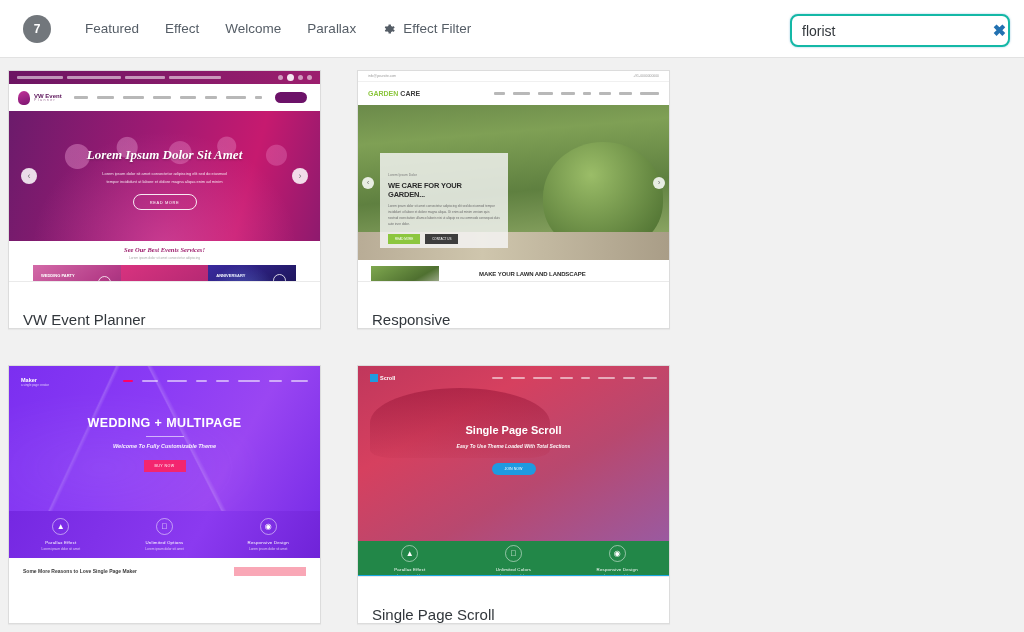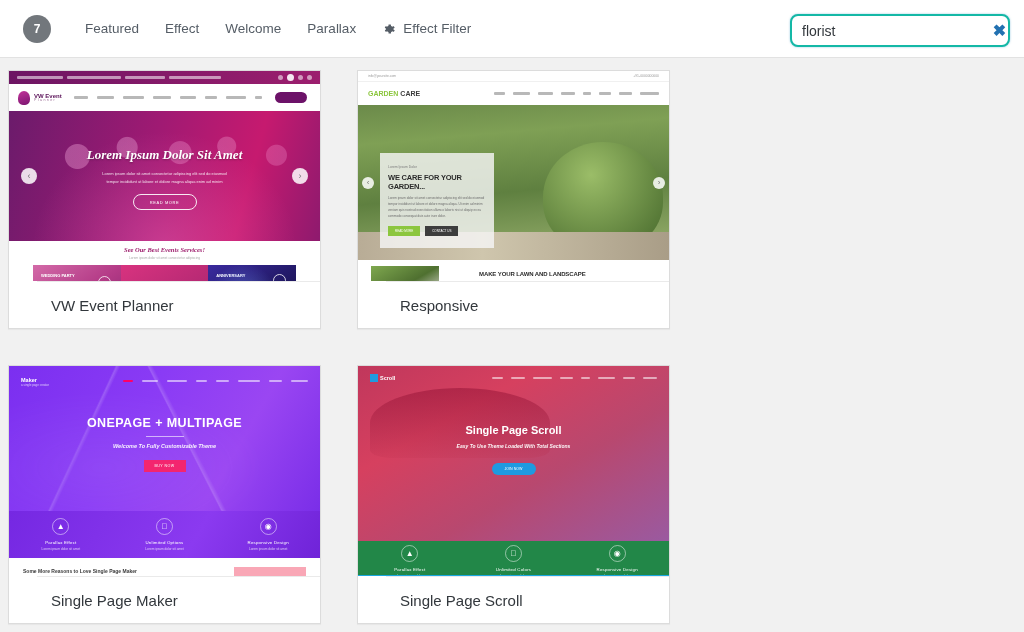--- a/index.html
+++ b/index.html
@@ -68,25 +68,24 @@
     box-shadow: 0 1px 1px rgba(0,0,0,.04);
     cursor: pointer;
     overflow: hidden;
   }
   .screenshot {
     width: 311px; height: 210px;
     position: relative; overflow: hidden;
     background: #15803d;
   }
   .card-title-bar {
-    height: 47px; display: flex; align-items: center;
+    height: 47px; display: flex; align-items: flex-end;
     padding: 0 14px;
     border-top: 1px solid #eaeaea;
     background: #fff;
-    margin-left: 28px;
   }
   .card-title {
     font-size: 15px; color: #32373c; font-weight: 400;
   }
   .hero { position:absolute; left:0; right:0; }
   .hero-title { text-align:center; font-weight:bold; }
   .hero-sub { text-align:center; }
   .feat-row { position:absolute; left:0; right:0; display:flex; }
   .feat { flex:1; text-align:center; }
   .feat-ico {
@@ -122,22 +121,22 @@
 
   
   .c2-head{top:0;height:34px;background:#fff;}
   .c2-hero{top:34px;height:155px;
     background:linear-gradient(175deg,#6b8a4a 0%,#7fa055 22%,#5f8040 55%,#9fb673 100%);}
   .c2-bush{position:absolute;right:6px;bottom:8px;width:120px;height:110px;
     border-radius:50% 50% 45% 45%;
     background:radial-gradient(circle at 40% 30%,#9ec06a,#4d7030 85%);opacity:.95;}
   .c2-path{position:absolute;left:0;bottom:0;width:100%;height:28px;
     background:linear-gradient(90deg,#b8ac96,#cfc6ad 40%,#a99d87);}
-  .c2-box{position:absolute;left:22px;top:48px;width:114px;height:95px;
-    background:rgba(245,245,245,.82);padding:12px 8px;}
+  .c2-box{position:absolute;left:22px;top:48px;width:128px;height:95px;
+    background:rgba(245,245,245,.82);padding:20px 8px;}
   .c2-bottom{top:189px;height:38px;background:#fff;display:flex;align-items:center;}
   .c2-thumb{width:68px;height:26px;margin-left:13px;
     background:linear-gradient(150deg,#7fa84f,#4f7030 60%,#cfcfc4);}
 
   
   .c3-hero{top:0;height:145px;
     background:linear-gradient(120deg,#7b2ff0 0%,#8a3bf5 40%,#9a46f2 70%,#7a2ee8 100%);}
   .c3-hero:before{content:"";position:absolute;inset:0;opacity:.18;
     background:
       linear-gradient(115deg,transparent 28%,#fff 28.5%,transparent 29.5%),
@@ -344,21 +343,21 @@
             <span class="ghost" style="width:16px;height:2.4px"></span>
             <span class="ghost" style="width:20px;height:2.4px"></span>
             <span class="ghost" style="width:11px;height:2.4px"></span>
             <span class="ghost" style="width:13px;height:2.4px"></span>
             <span class="ghost" style="width:22px;height:2.4px"></span>
             <span class="ghost" style="width:13px;height:2.4px"></span>
             <span class="ghost" style="width:17px;height:2.4px"></span>
           </div>
         </div>
         <div style="position:relative;text-align:center;margin-top:28px;">
-          <div style="font-size:12.5px;font-weight:bold;color:#fff;letter-spacing:.4px">ONEPAGE + MULTIPAGE</div>
+          <div style="font-size:12.5px;font-weight:bold;color:#fff;letter-spacing:.4px">WEDDING + MULTIPAGE</div>
           <div style="width:38px;height:1px;background:rgba(255,255,255,.6);margin:6px auto"></div>
           <div style="font-size:5.5px;color:rgba(255,255,255,.92);font-style:italic;font-weight:bold">Welcome To Fully Customizable Theme</div>
           <div style="margin:11px auto 0;width:42px;height:12px;background:#f3256f;display:flex;align-items:center;justify-content:center;">
             <span style="font-size:3.6px;color:#fff;letter-spacing:.4px">BUY NOW</span>
           </div>
         </div>
       </div>
 
       <div class="feat-row c3-feat" style="padding-top:7px">
         <div class="feat">
@@ -375,23 +374,20 @@
           <div class="feat-ico">◉</div>
           <div class="feat-t" style="color:#fff">Responsive Design</div>
           <div class="feat-d" style="color:#fff">Lorem ipsum dolor sit amet</div>
         </div>
       </div>
 
       <div class="hero c3-band">
         <span style="font-size:5px;font-weight:bold;color:#3a3a3a">Some More Reasons to Love Single Page Maker</span>
         <span style="width:72px;height:9px;background:#f9a7b6;display:inline-block"></span>
       </div>
-    </div>
-    <div class="card-title-bar">
-      <span class="card-title">Single Page Maker</span>
     </div>
   </div>
 
   <div class="theme-card">
     <div class="screenshot">
 
       <div class="hero c4-hero">
         <div class="c4-chute"></div>
         <div style="position:relative;display:flex;align-items:center;padding:8px 12px 0;">
           <span style="width:8px;height:8px;background:#1f9ae0;display:inline-block;margin-right:2px"></span>

